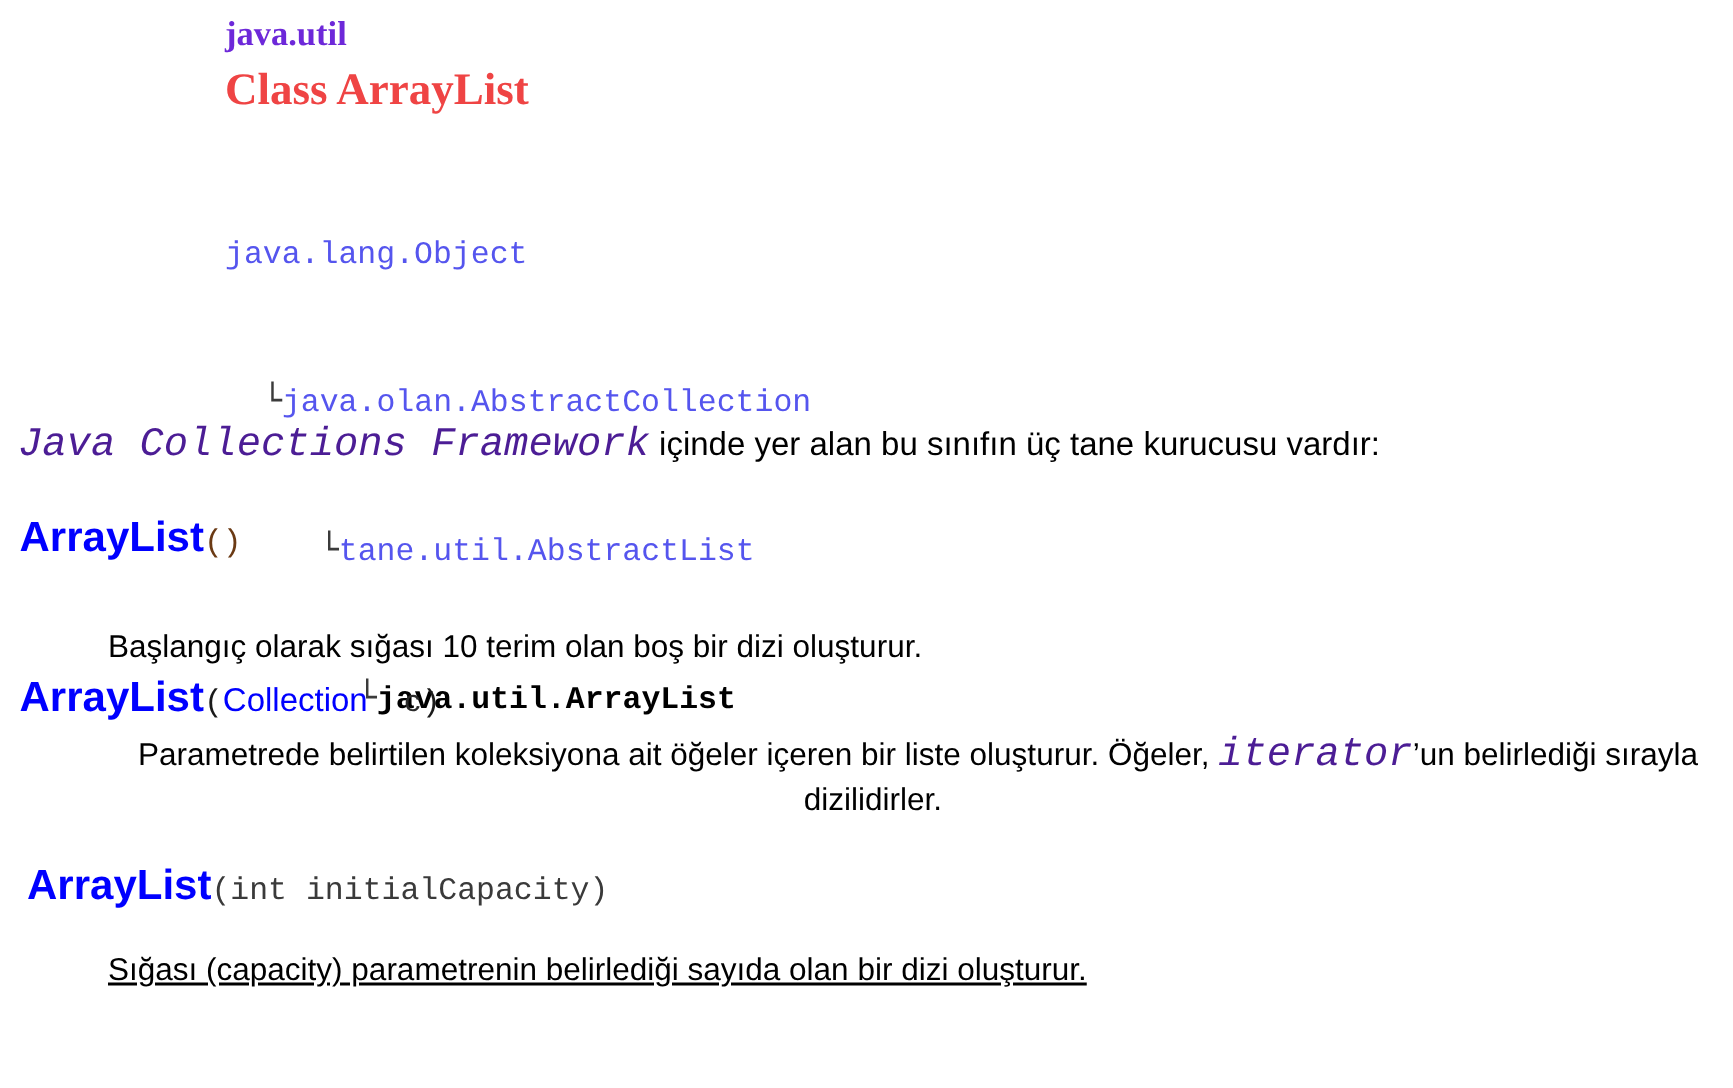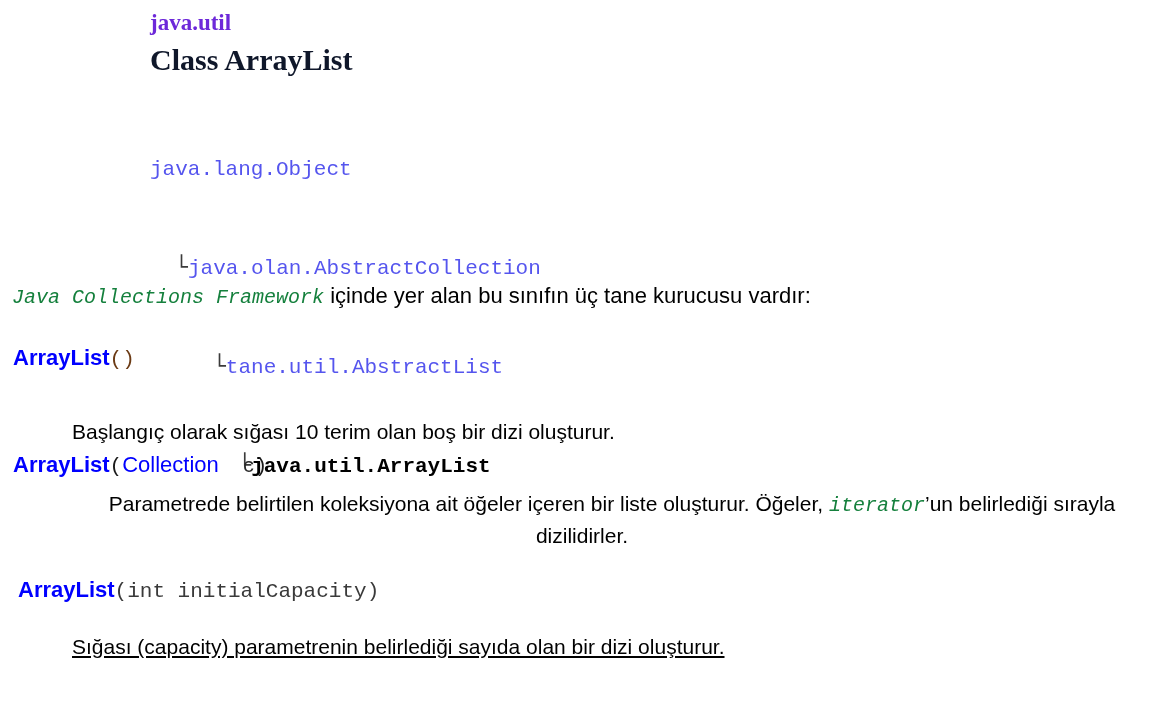--- a/index.html
+++ b/index.html
@@ -34,21 +34,21 @@
     letter-spacing: 0px;
     white-space: nowrap;
   }
   .class-title {
     position: absolute;
     left: 150px;
     top: 43px;
     font-family: "Liberation Serif", serif;
     font-weight: bold;
     font-size: 30px;
-    color: #0f172a;
+    color: #ef4444;
     white-space: nowrap;
   }
 
   
   .tree {
     position: absolute;
     left: 150px;
     top: 86px;
     font-family: "Liberation Mono", monospace;
     font-size: 21px;
@@ -77,35 +77,35 @@
     position: absolute;
     left: 12px;
     top: 281px;
     font-size: 22px;
     line-height: 30px;
     white-space: nowrap;
   }
   .mono-orange {
     font-family: "Liberation Mono", monospace;
     font-style: italic;
-    color: #15803d;
-    font-size: 20px;
+    color: #4c1d95;
+    font-size: 27px;
   }
 
   
   .sig {
     position: absolute;
     font-size: 22px;
     white-space: nowrap;
     line-height: 28px;
   }
   .sig-name {
     color: #0000ff;
     font-weight: bold;
-    font-size: 22px;
+    font-size: 28px;
   }
   .sig-punct {
     font-family: "Liberation Mono", monospace;
     color: #1a1a1a;
     font-size: 21px;
   }
   .sig-punct-orange {
     font-family: "Liberation Mono", monospace;
     color: #6b3a14;
     font-size: 21px;

